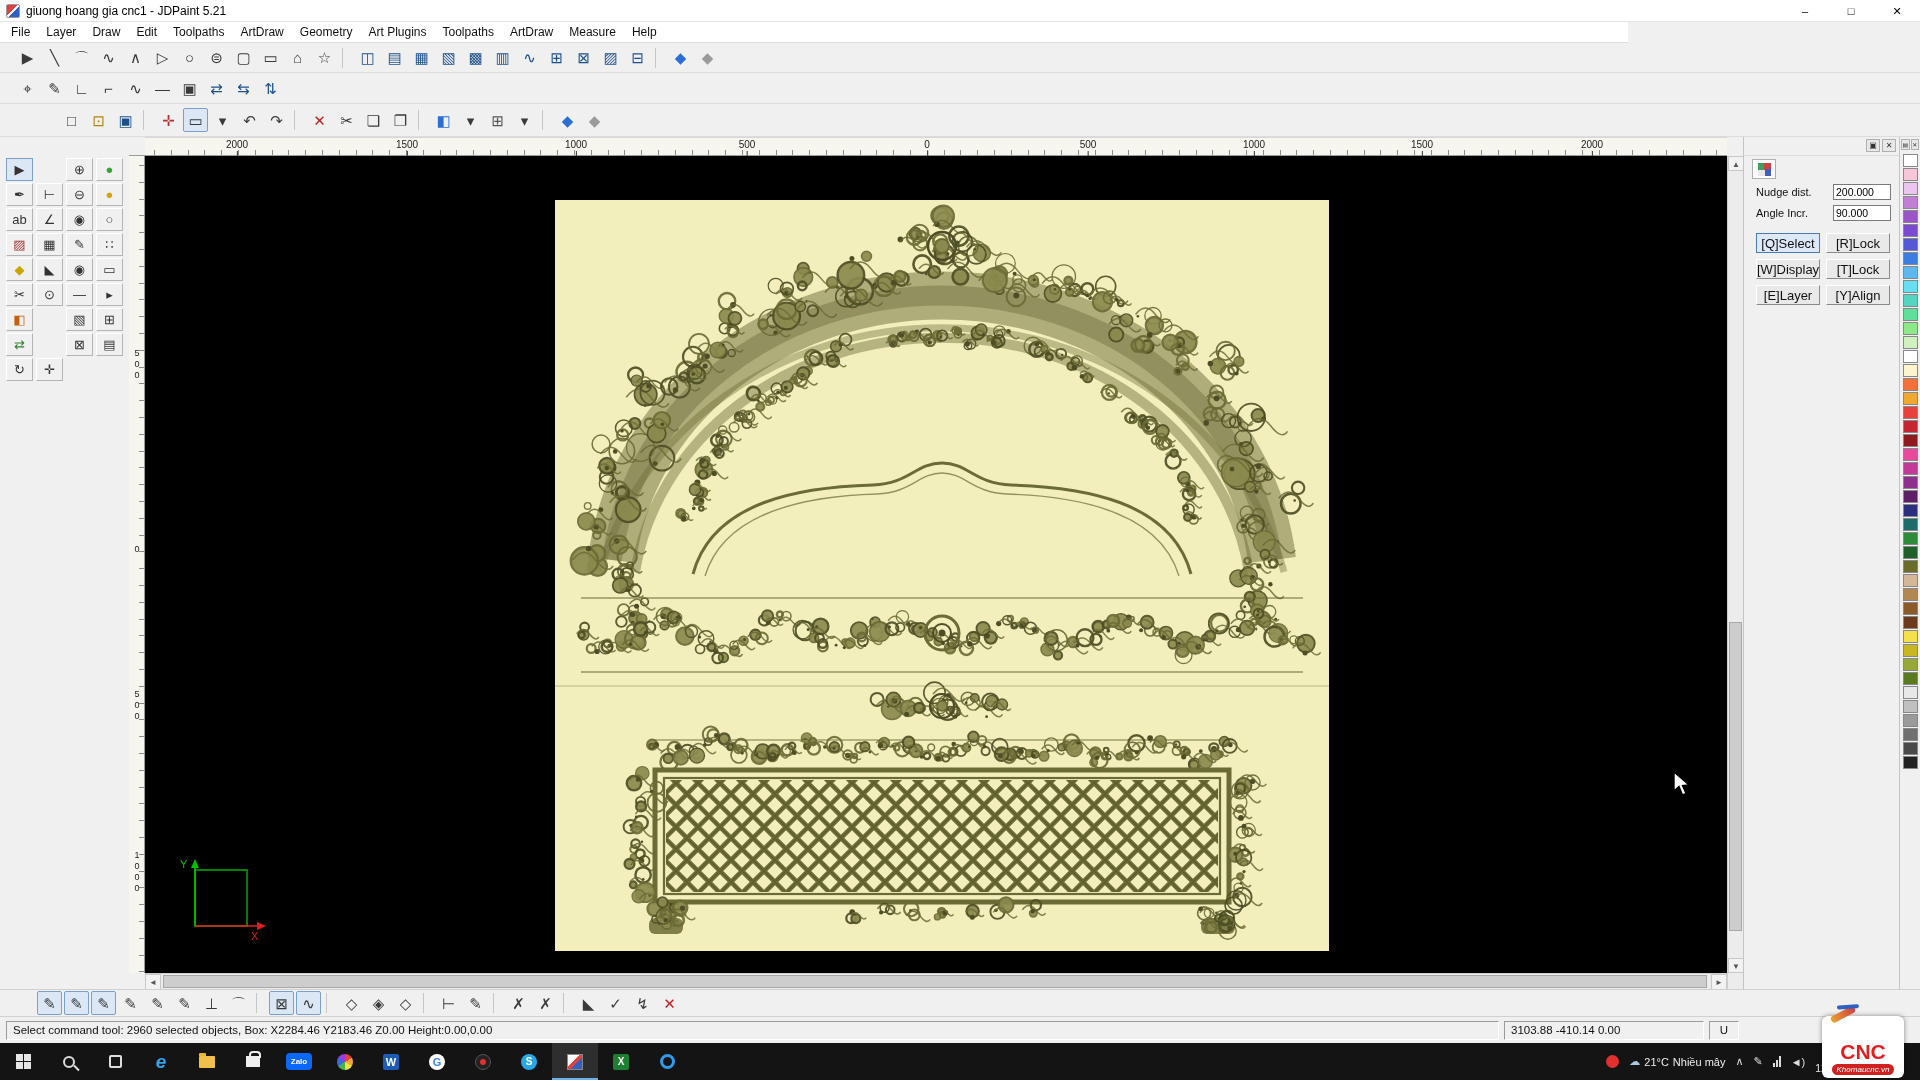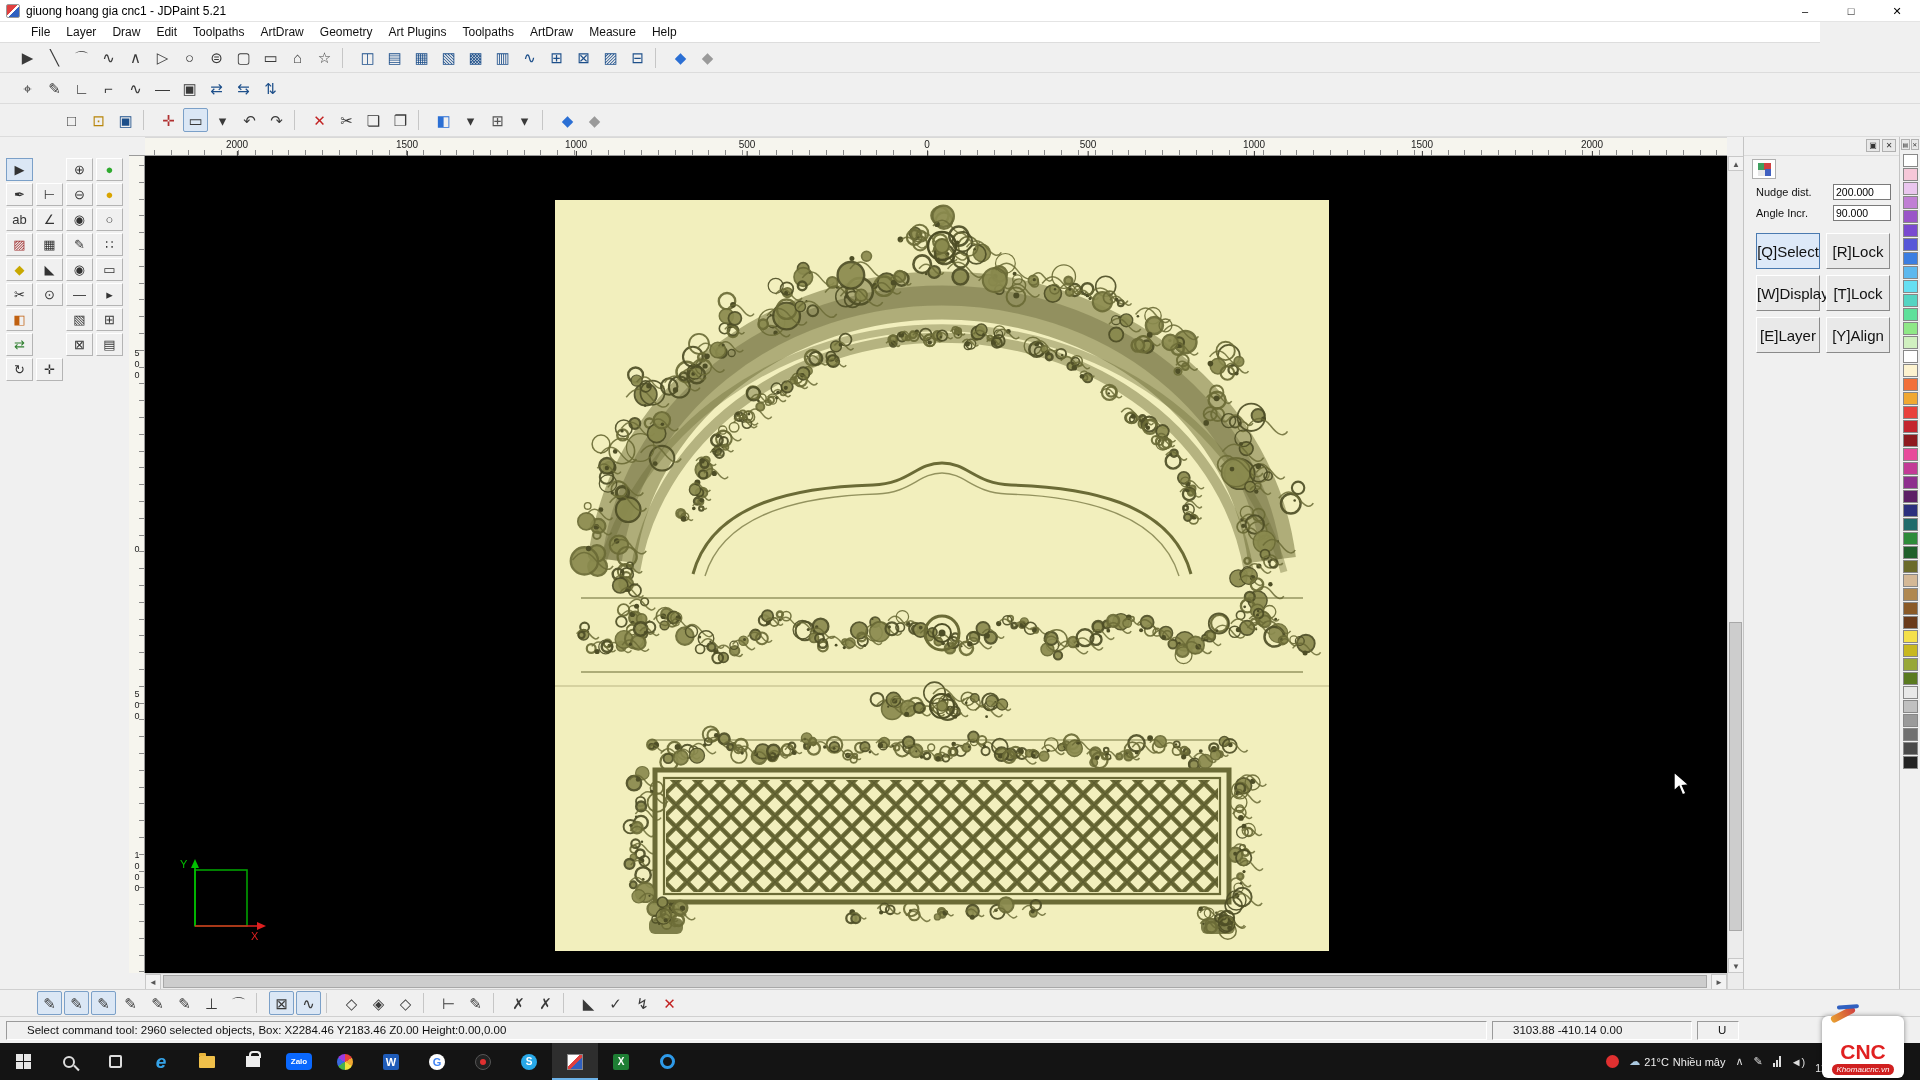--- a/index.html
+++ b/index.html
@@ -8,21 +8,21 @@
 .screen{position:relative;width:1920px;height:1080px;background:#f0f0f0;overflow:hidden;font-size:12px;color:#111;}
 
 
 .titlebar{position:absolute;left:0;top:0;width:1920px;height:22px;background:#fff;display:flex;align-items:center;border-bottom:1px solid #e4e4e4;}
 .app-icon{width:14px;height:14px;margin:0 6px 0 6px;background:linear-gradient(135deg,#e04040 0 45%,#fff 45% 55%,#3060c0 55% 100%);border:1px solid #999;border-radius:2px;}
 .title{font-size:12px;color:#000;}
 .spacer{flex:1;}
 .winbtn{width:46px;height:22px;border:0;background:transparent;font-size:11px;line-height:22px;text-align:center;font-family:inherit;color:#000;}
 
 
-.menubar{position:absolute;top:22px;left:0;width:1820px;height:21px;background:#fff;display:flex;align-items:center;padding-left:23px;border-bottom:1px solid #ddd;}
+.menubar{position:absolute;top:22px;left:0;width:1628px;height:21px;background:#fff;display:flex;align-items:center;padding-left:3px;border-bottom:1px solid #ddd;}
 .menu-item{padding:0 8px;font-size:12px;}
 
 
 .toolbar{position:absolute;left:0;width:1920px;background:#f0f0f0;display:flex;align-items:center;border-bottom:1px solid #dcdcdc;}
 .t1{top:43px;height:30px;padding-left:14px;}
 .t2{top:73px;height:31px;padding-left:14px;}
 .t3{top:104px;height:33px;padding-left:58px;}
 .tbtn{width:25px;height:24px;display:flex;align-items:center;justify-content:center;margin:0 1px;border:1px solid transparent;border-radius:2px;flex:0 0 auto;}
 .tbtn i{font-style:normal;font-size:15px;color:#3a3a3a;line-height:1;}
 .tbtn.sep{width:8px;height:20px;border:none;border-left:1px solid #c6c6c6;margin:0 4px;border-radius:0;}
@@ -66,36 +66,36 @@
 
 .right-panel{position:absolute;left:1743px;top:137px;width:156px;height:852px;background:#f0f0f0;border-left:1px solid #c4c4c4;}
 .rp-header{height:19px;display:flex;justify-content:flex-end;gap:2px;padding:2px 3px;border-bottom:1px solid #dcdcdc;}
 .mini-btn{width:14px;height:13px;font-size:8px;line-height:12px;text-align:center;background:#e8e8e8;border:1px solid #b0b0b0;color:#333;}
 .rp-tab{width:24px;height:20px;margin:3px 0 2px 8px;background:#fff;border:1px solid #b0b0b0;display:flex;align-items:center;justify-content:center;}
 .rp-tab-icon{width:13px;height:13px;background:conic-gradient(#d04040 0 25%,#4060c0 25% 50%,#e8e8e8 50% 75%,#40a060 75%);}
 .rp-row{display:flex;align-items:center;justify-content:space-between;margin:5px 8px 0 12px;}
 .rp-row label{font-size:11px;}
 .rp-row input{width:58px;height:16px;font-size:10.5px;font-family:inherit;border:1px solid #7a7a7a;background:#fff;padding:0 2px;}
 .rp-grid{display:grid;grid-template-columns:64px 64px;gap:6px 6px;margin:12px 0 0 12px;}
-.rp-btn{height:36px;font-size:15px;font-family:inherit;background:#e9e9e9;border:1px solid;border-color:#fff #8a8a8a #8a8a8a #fff;color:#111;}
+.rp-btn{height:20px;font-size:13px;font-family:inherit;background:#e9e9e9;border:1px solid;border-color:#fff #8a8a8a #8a8a8a #fff;color:#111;}
 .rp-btn.active{background:#dde9f8;border:1px solid #4a7ab0;}
 
 
 .color-strip{position:absolute;left:1899px;top:137px;width:21px;height:852px;background:#f0f0f0;border-left:1px solid #c4c4c4;}
 .cs-header{display:flex;gap:1px;padding:2px 1px;}
 .cs-header .mini-btn{width:9px;height:11px;font-size:6px;line-height:10px;}
 .swatches{display:flex;flex-direction:column;align-items:center;gap:1px;margin-top:2px;}
 .swatch{width:15px;height:13px;border:1px solid #888;flex:0 0 auto;}
 
 
 .bottom-toolbar{position:absolute;left:0;top:989px;width:1920px;height:27px;background:#f0f0f0;border-top:1px solid #d0d0d0;display:flex;align-items:center;padding-left:36px;}
 
 
 .statusbar{position:absolute;left:0;top:1016px;width:1920px;height:27px;background:#f0f0f0;border-top:1px solid #d0d0d0;display:flex;align-items:center;gap:5px;padding:2px 6px;font-size:11.5px;}
-.sb-panel{height:19px;line-height:17px;border:1px solid;border-color:#9a9a9a #fff #fff #9a9a9a;padding:0 20px;background:#f0f0f0;white-space:nowrap;overflow:hidden;}
+.sb-panel{height:19px;line-height:17px;border:1px solid;border-color:#9a9a9a #fff #fff #9a9a9a;padding:0 6px;background:#f0f0f0;white-space:nowrap;overflow:hidden;}
 .sb-msg{flex:1;}
 .sb-coords{width:200px;}
 .sb-unit{width:30px;text-align:center;}
 .sb-end{width:170px;border:none;}
 
 
 .taskbar{position:absolute;left:0;top:1043px;width:1920px;height:37px;background:#141414;display:flex;align-items:stretch;color:#eee;}
 .tb-slot{width:46px;display:flex;align-items:center;justify-content:center;flex:0 0 auto;}
 .tb-slot.active{background:#2e2e2e;box-shadow:inset 0 -2px 0 #6cb2e8;}
 .win-grid{display:grid;grid-template-columns:7px 7px;grid-template-rows:7px 7px;gap:1px;}

